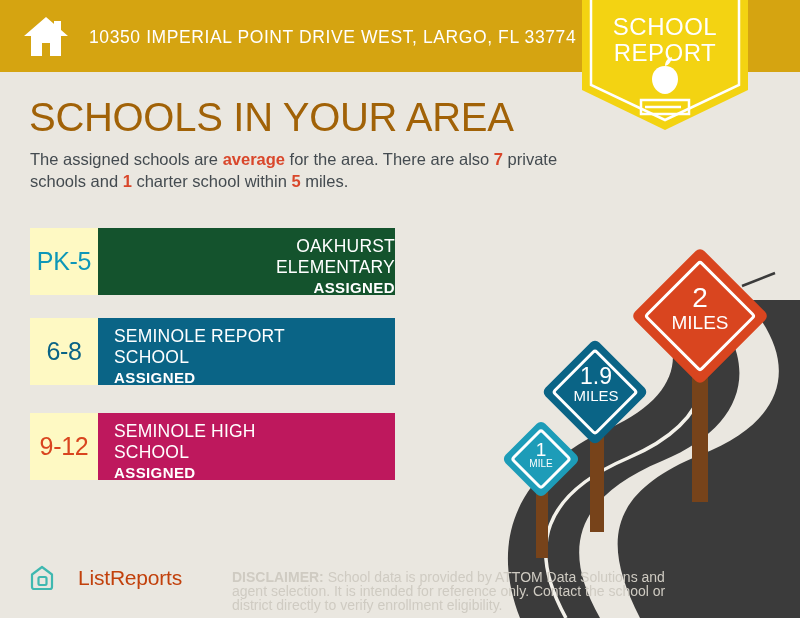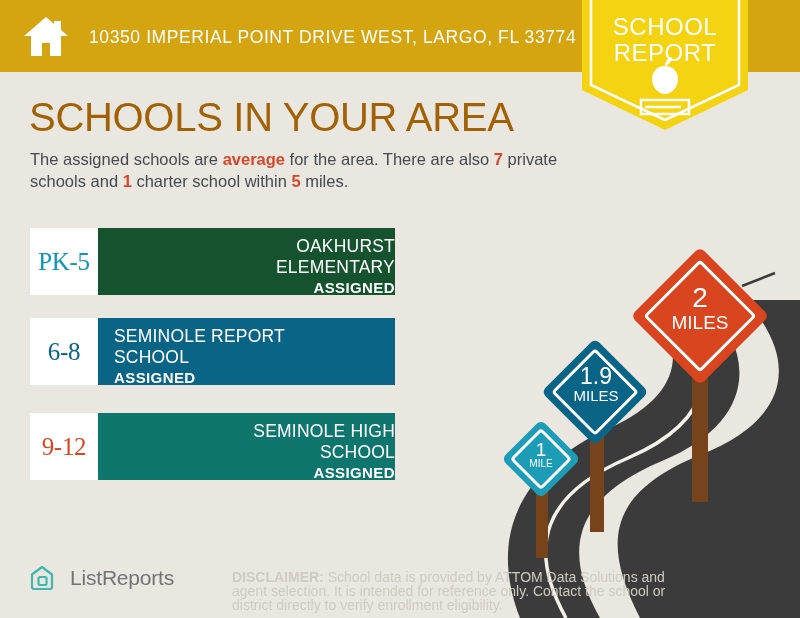--- a/index.html
+++ b/index.html
@@ -43,21 +43,21 @@
   .subtitle{
     position:absolute;left:30px;top:148px;width:560px;
     font-size:16.5px;line-height:22px;color:#444b50;
   }
   .subtitle b{color:#d9472b;font-weight:bold;}
 
   
   .school-row{position:absolute;left:30px;width:365px;height:67px;}
   .grade-box{
     position:absolute;left:0;top:0;width:68px;height:67px;
-    background:#ffffff;display:flex;align-items:center;justify-content:center;font-family:Liberation Serif, serif;
+    background:#fef9c3;display:flex;align-items:center;justify-content:center;
   }
   .grade-text{font-size:25px;font-weight:400;letter-spacing:-0.3px;}
   .bar{
     position:absolute;left:68px;top:0;width:297px;height:67px;
     box-sizing:border-box;padding:8px 0 0 16px;color:#ffffff;
   }
   .bar-name{font-size:17.5px;line-height:20.5px;letter-spacing:0.2px;}
   .bar-sub{font-size:15px;font-weight:bold;letter-spacing:0.4px;margin-top:2px;}
 
   
@@ -76,21 +76,21 @@
   .sign .label{
     position:absolute;width:100%;text-align:center;color:#ffffff;
     line-height:1.02;
   }
   .label .big{display:block;}
   .label .small{display:block;}
 
   
   .logo{position:absolute;left:30px;top:565px;display:flex;align-items:center;}
   .logo-text{
-    margin-left:16px;font-size:21px;color:#737373;letter-spacing:-0.2px;
+    margin-left:24px;font-size:21px;color:#c2410c;letter-spacing:-0.2px;
   }
   .disclaimer{
     position:absolute;left:232px;top:570px;width:470px;
     font-size:14px;line-height:14px;color:#cfcbc2;
   }
   .disclaimer b{font-weight:bold;}
 </style>
 </head>
 <body>
 
@@ -144,21 +144,21 @@
       <div class="bar-name">SEMINOLE REPORT</div>
       <div class="bar-name">SCHOOL</div>
       <div class="bar-sub">ASSIGNED</div>
     </div>
   </div>
 
   <div class="school-row" id="row2" style="top:413px;">
     <div class="grade-box">
       <span class="grade-text" id="grade2" style="color: rgb(217, 69, 31);">9-12</span>
     </div>
-    <div class="bar" id="bar2" style="background: #0f766e; text-align: right;">
+    <div class="bar" id="bar2" style="background: #be185d;">
       <div class="bar-name">SEMINOLE HIGH</div>
       <div class="bar-name">SCHOOL</div>
       <div class="bar-sub">ASSIGNED</div>
     </div>
   </div>
 
   <svg class="road-layer" viewBox="0 0 800 618">
     <path d="M745 300 C800 360, 790 420, 700 455 C610 492, 600 540, 640 618 L810 618 L810 300 Z" fill="#3b3b3b"></path>
     <path d="M745 300 C800 360, 790 420, 700 455 C610 492, 600 540, 640 618" fill="none" stroke="#eae7e0" stroke-width="0"></path>
     <path d="M700 296 C762 356, 752 424, 662 461 C576 497, 560 548, 600 618 L520 618 C488 536, 520 468, 610 428 C680 396, 690 350, 648 302 Z" fill="#3b3b3b"></path>

